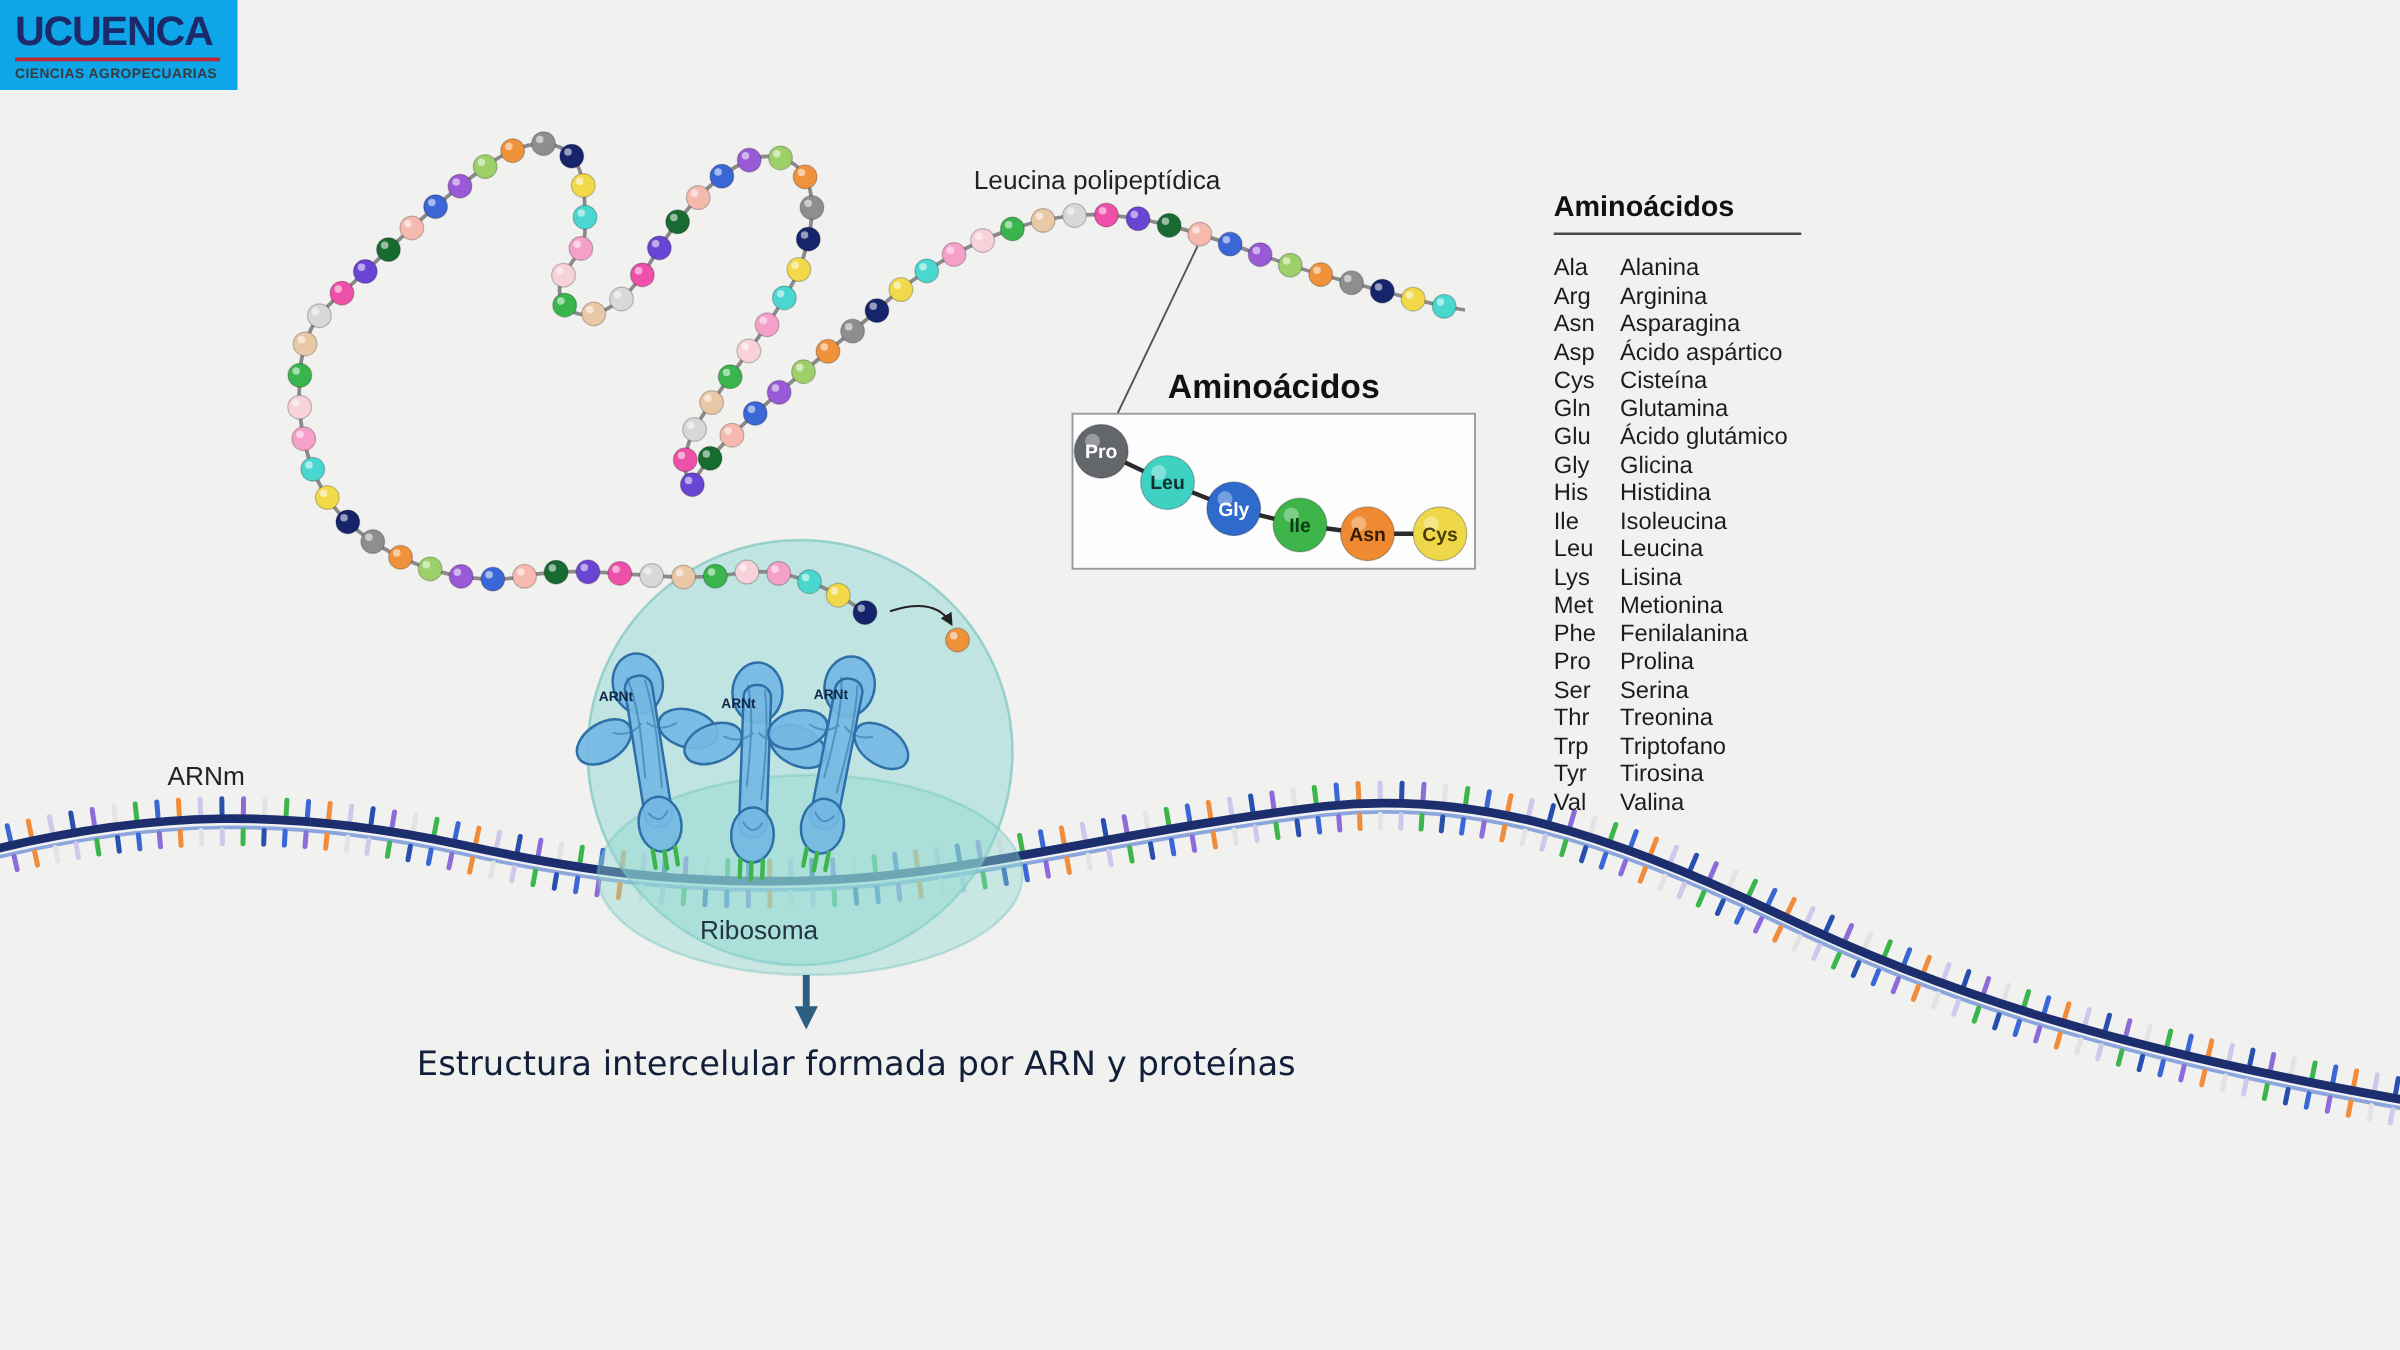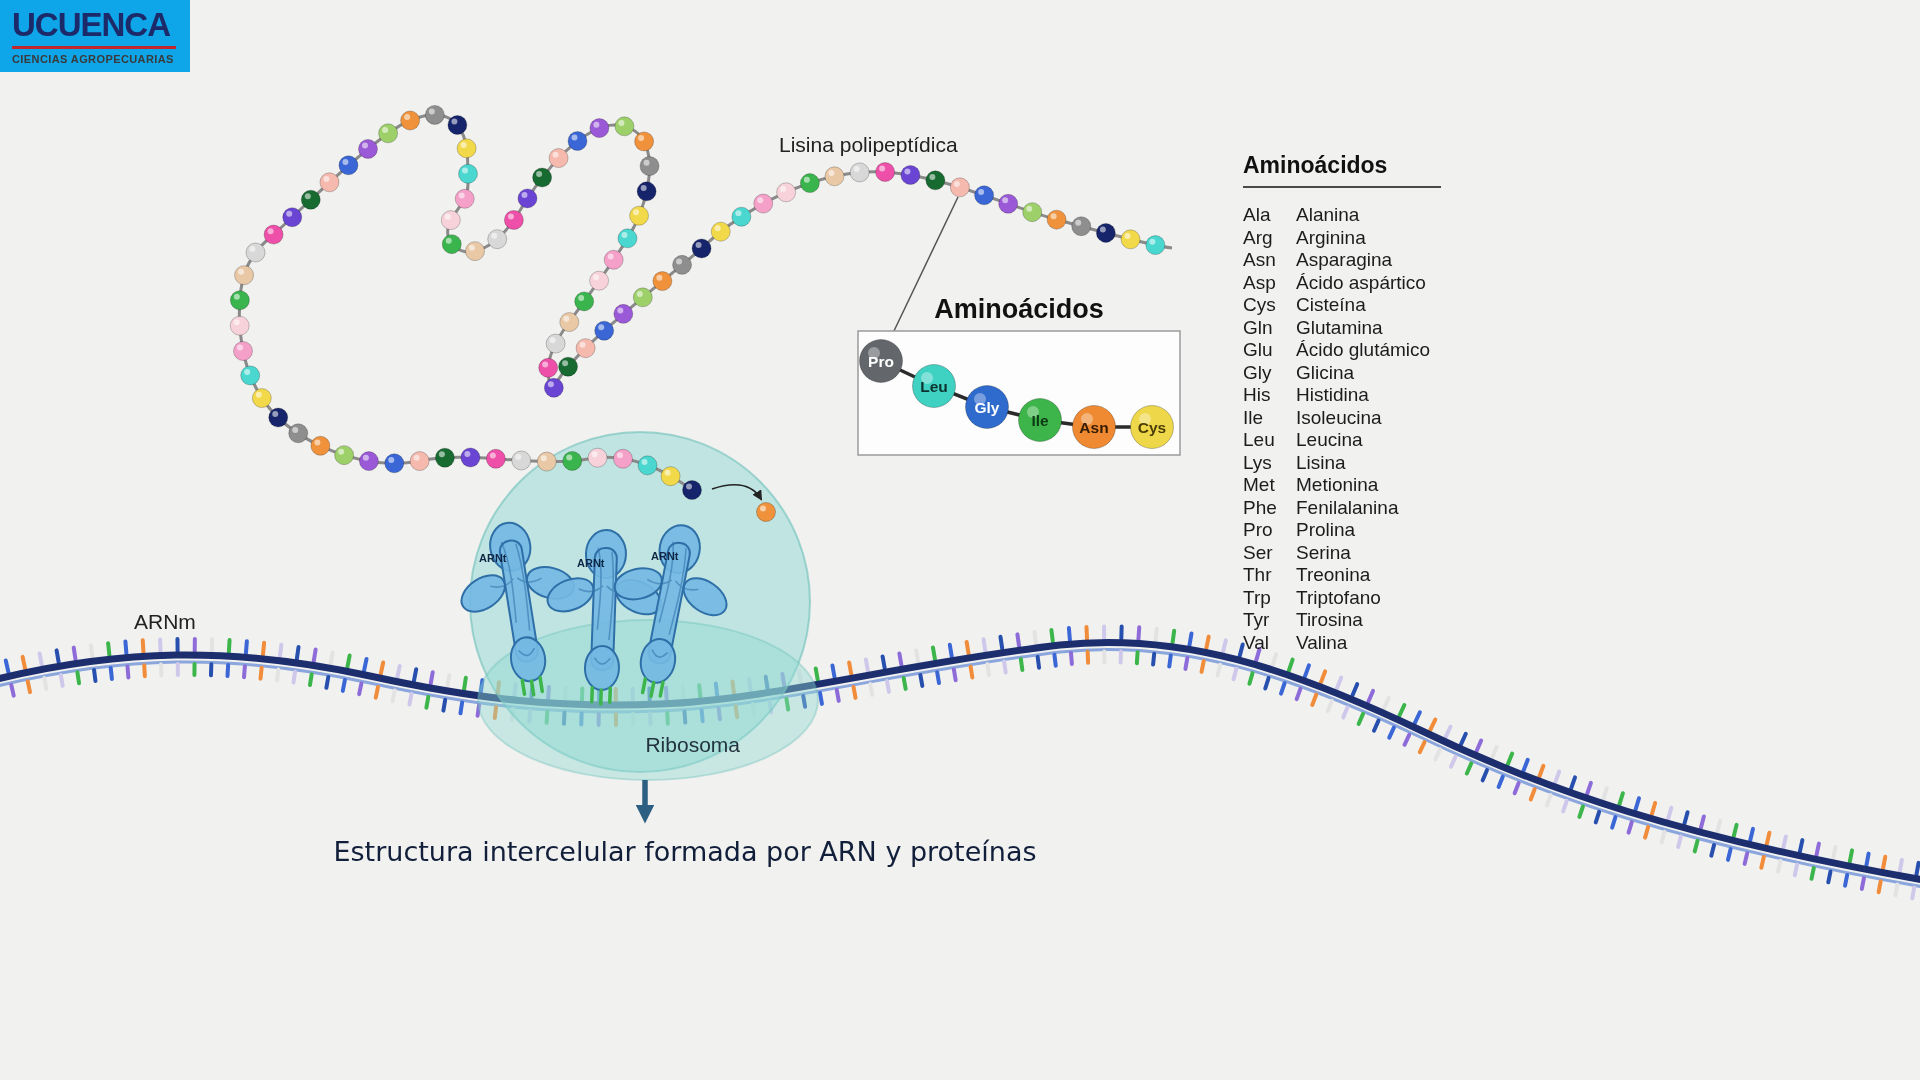--- a/index.html
+++ b/index.html
@@ -40,21 +40,21 @@
   
   .overlay{position:absolute;}
   .logo{left:0;top:0;background:#0ea5e9;padding:8px 14px 7px 12px;min-width:190px;}
   .logo-brand{font-size:33px;font-weight:bold;color:var(--brand-navy);letter-spacing:-1px;line-height:1;}
   .logo-rule{height:3px;background:var(--accent-red);margin:5px 0 4px 0;}
   .logo-sub{font-size:11px;font-weight:bold;color:#3a3a3a;letter-spacing:.4px;}
 
   .lbl{font-size:21px;color:#222;}
   .lbl-chain{left:779px;top:133px;}
   .lbl-arnm{left:134px;top:610px;}
-  .lbl-ribosoma{left:560px;top:733px;width:180px;text-align:right;color:#23333f;}
+  .lbl-ribosoma{left:560px;top:733px;width:180px;text-align:left;color:#23333f;}
   .lbl-trna{font-size:11px;font-weight:bold;color:#0f2746;}
   .trna1{left:479px;top:552px;}
   .trna2{left:577px;top:557px;}
   .trna3{left:651px;top:550px;}
   .inset-title{left:858px;top:294px;width:322px;text-align:center;font-size:27px;font-weight:bold;color:#111;}
   .caption{left:300px;top:836px;width:770px;text-align:center;font-size:27px;color:#121f3a;font-family:"DejaVu Sans",sans-serif;}
 
   .aa-list{left:1243px;top:152px;width:270px;}
   .aa-title{font-size:23px;font-weight:bold;color:#111;display:inline-block;border-bottom:2px solid #4a4a4a;padding:0 54px 7px 0;}
   .aa-rows{margin-top:16px;}
@@ -766,21 +766,21 @@
 
     <line id="down-arrow" x1="645" y1="780" x2="645" y2="818" marker-end="url(#ah-big)"></line>
   </svg>
 
   <div class="overlay logo">
     <div class="logo-brand">UCUENCA</div>
     <div class="logo-rule"></div>
     <div class="logo-sub">CIENCIAS AGROPECUARIAS</div>
   </div>
 
-  <div class="overlay lbl lbl-chain">Lisina polipeptídica</div>
+  <div class="overlay lbl lbl-chain">Leucina polipeptídica</div>
   <div class="overlay lbl lbl-arnm">ARNm</div>
   <div class="overlay lbl lbl-ribosoma">Ribosoma</div>
   <div class="overlay lbl-trna trna1">ARNt</div>
   <div class="overlay lbl-trna trna2">ARNt</div>
   <div class="overlay lbl-trna trna3">ARNt</div>
   <div class="overlay inset-title">Aminoácidos</div>
   <div class="overlay caption">Estructura intercelular formada por ARN y proteínas</div>
 
   <div class="overlay aa-list">
     <div class="aa-title">Aminoácidos</div>

